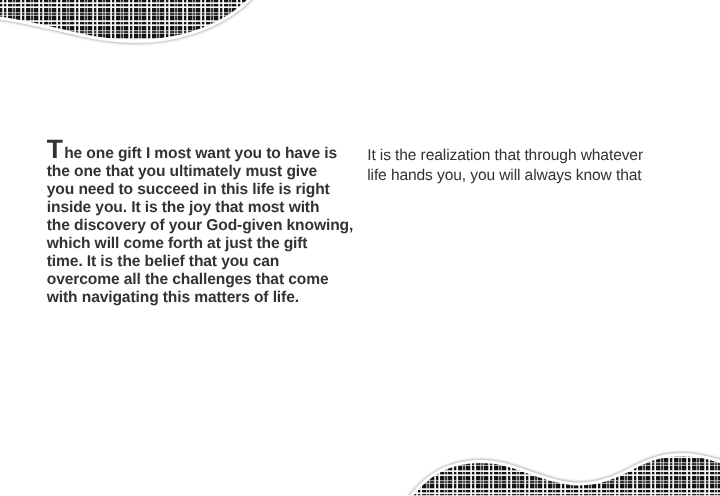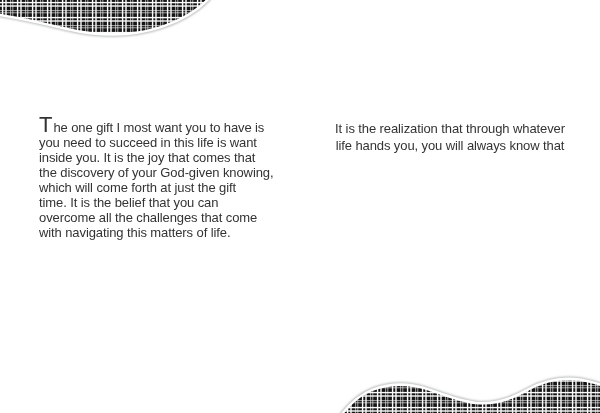--- a/index.html
+++ b/index.html
@@ -27,36 +27,36 @@
   .left-text {
     position: absolute;
     left: 39px;
     top: 117px;
     width: 250px;
     font-size: 13px;
     line-height: 15px;
     letter-spacing: -0.1px;
     color: #333333;
     white-space: nowrap;
+    font-weight: bold;
   }
   .dropcap {
     font-size: 22px;
     letter-spacing: 0;
     margin-right: 1px;
   }
   .right-text {
     position: absolute;
     left: 306px;
     top: 120px;
     width: 288px;
     font-size: 13px;
     line-height: 17px;
     letter-spacing: -0.1px;
     color: #333333;
-    text-align: center;
   }
   .tline { min-height: 1px; }
 </style>
 </head>
 <body>
 
 <div class="spread">
 
   <svg class="deco-svg" viewBox="0 0 600 413" aria-hidden="true">
     <defs>
@@ -88,22 +88,23 @@
 
     <g>
       <path d="M 612 425 L 336 425 C 346 409 358 396.5 374 390.5 C 391 384.3 410 384.5 428 390.5 C 447 397 463 403.5 479 404.5 C 497 405.5 513 399.5 529 390.5 C 545 381.5 563 378 581 381 C 590 382.6 600 385.5 612 390 Z" fill="none" stroke="#b9bdbd" stroke-width="7" filter="url(#soft)"></path>
       <path d="M 612 425 L 336 425 C 346 409 358 396.5 374 390.5 C 391 384.3 410 384.5 428 390.5 C 447 397 463 403.5 479 404.5 C 497 405.5 513 399.5 529 390.5 C 545 381.5 563 378 581 381 C 590 382.6 600 385.5 612 390 Z" fill="#ffffff" stroke="#ffffff" stroke-width="5"></path>
       <path d="M 612 425 L 336 425 C 346 409 358 396.5 374 390.5 C 391 384.3 410 384.5 428 390.5 C 447 397 463 403.5 479 404.5 C 497 405.5 513 399.5 529 390.5 C 545 381.5 563 378 581 381 C 590 382.6 600 385.5 612 390 Z" fill="url(#tartan)"></path>
     </g>
   </svg>
 
   <div class="left-text">
     <div class="tline"><span class="dropcap">T</span><span>he one gift I most want you to have is</span></div>
-    <div class="tline">you need to succeed in this life is want</div>
-    <div class="tline">inside you. It is the joy that comes that</div>
+    <div class="tline">the one that you ultimately must give</div>
+    <div class="tline">you need to succeed in this life is right</div>
+    <div class="tline">inside you. It is the joy that most with</div>
     <div class="tline">the discovery of your God-given knowing,</div>
     <div class="tline">which will come forth at just the gift</div>
     <div class="tline">time. It is the belief that you can</div>
     <div class="tline">overcome all the challenges that come</div>
     <div class="tline">with navigating this matters of life.</div>
   </div>
 
   <div class="right-text">
     <div class="tline">It is the realization that through whatever</div>
     <div class="tline">life hands you, you will always know that</div>

